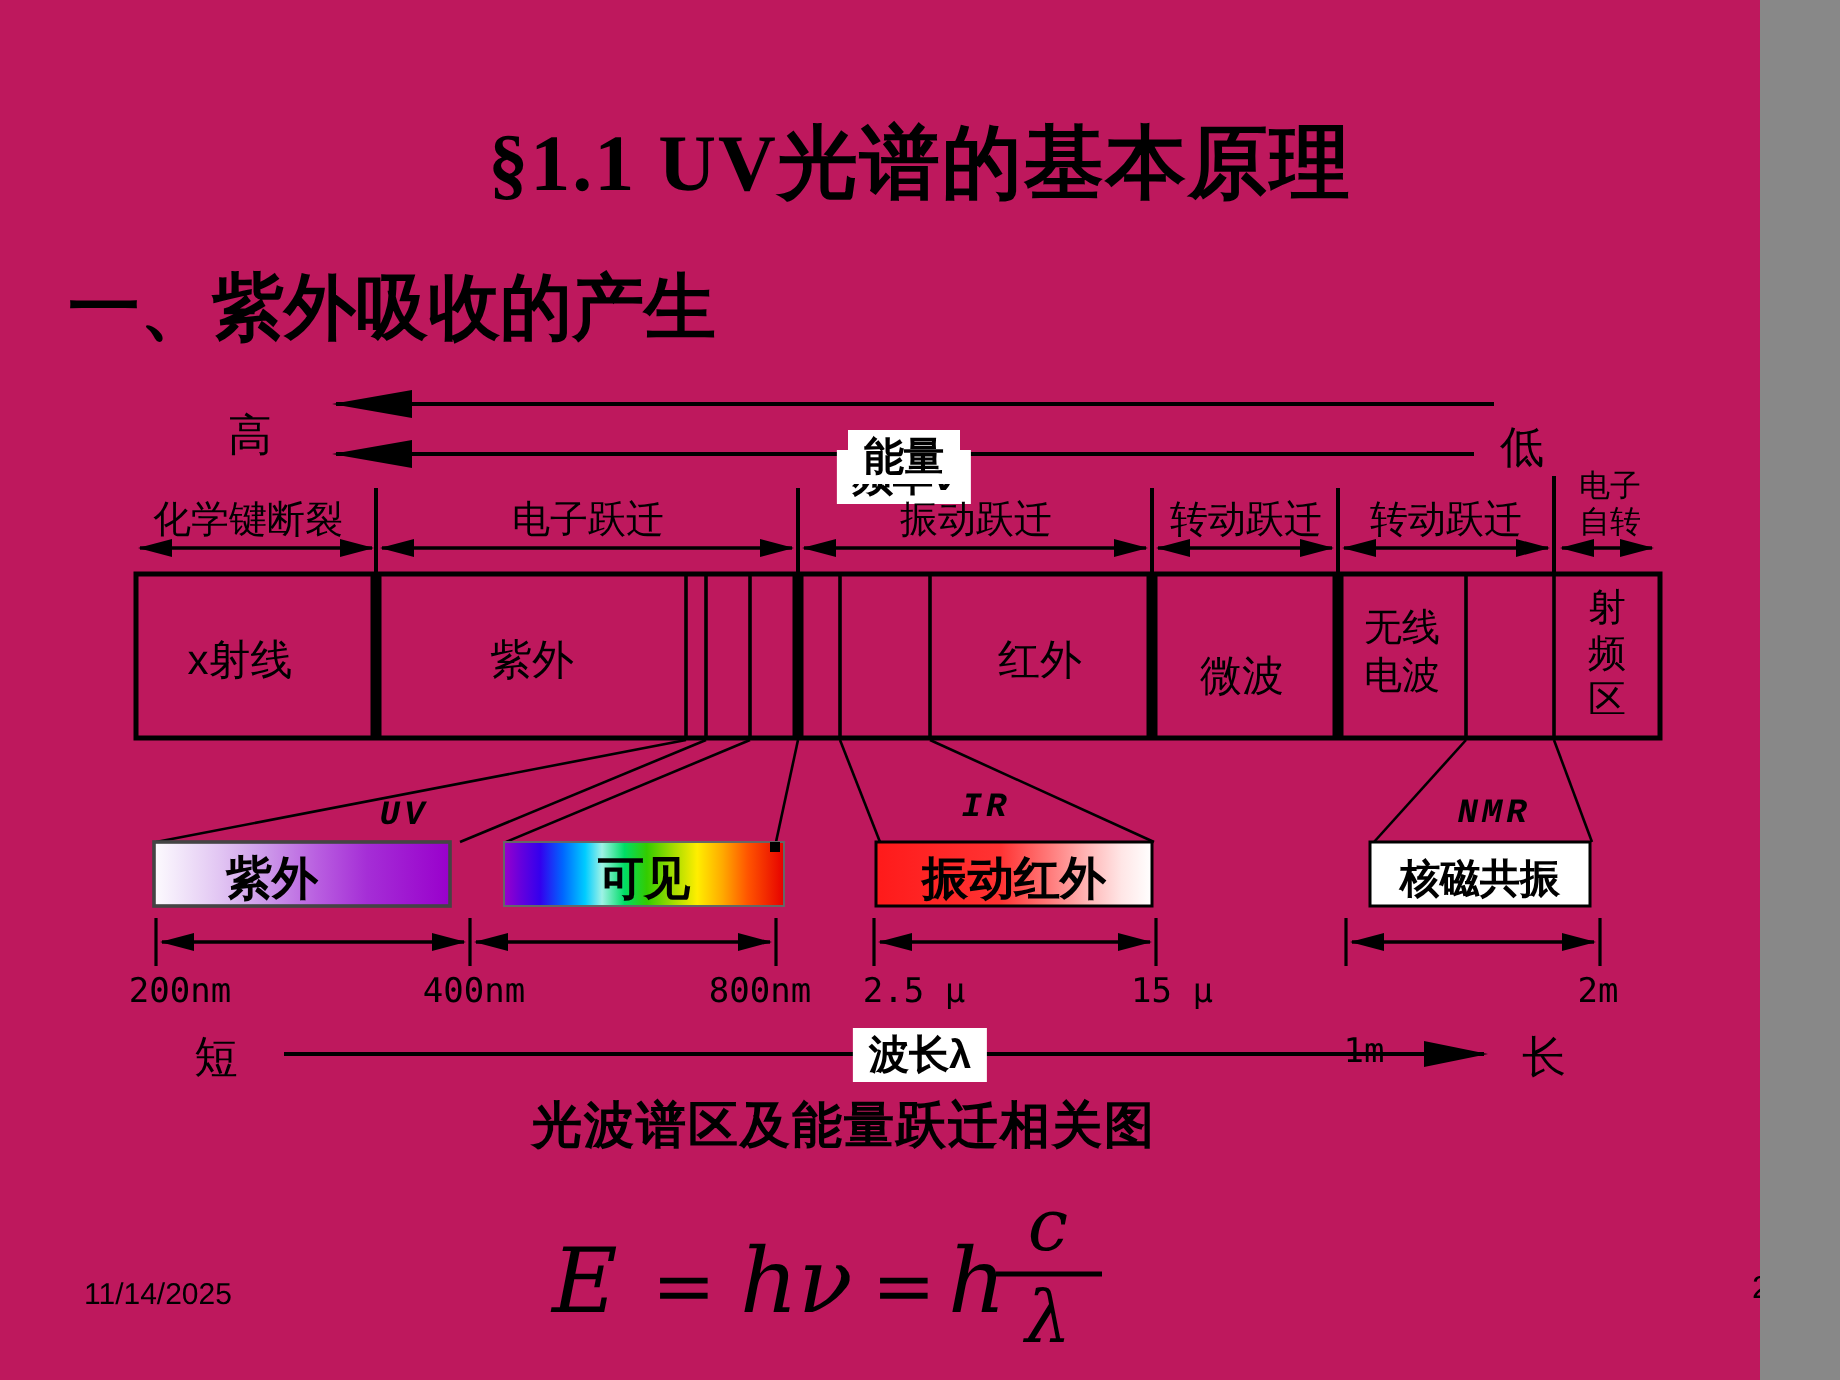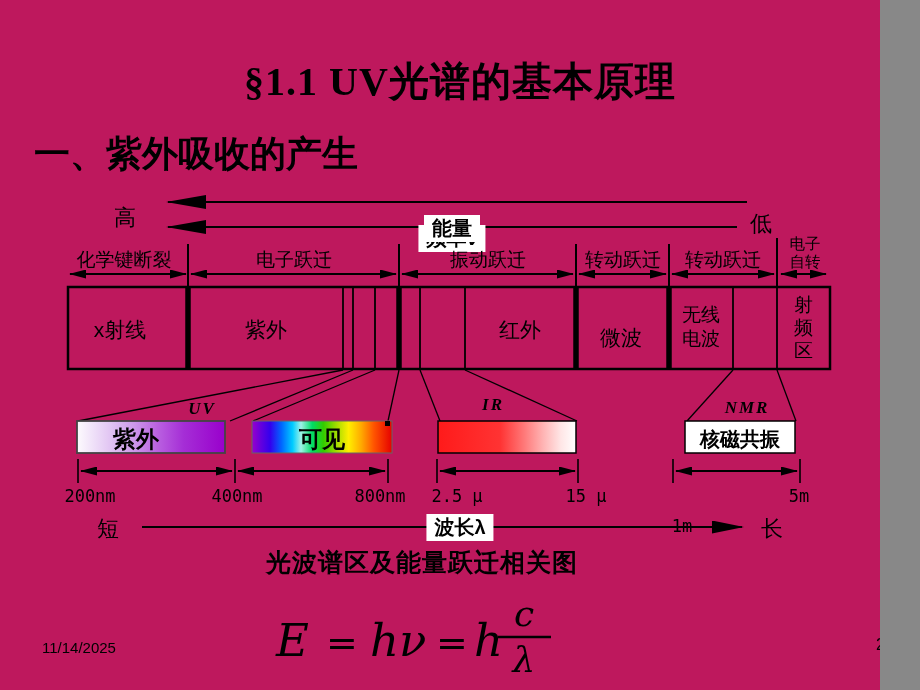--- a/index.html
+++ b/index.html
@@ -22,21 +22,21 @@
     font-weight:bold; font-size:36px;
   }
   .dlab{font-size:19px;}
   .dlab-sm{font-size:15.5px; line-height:1.15; white-space:normal; text-align:center;}
   .axlab{font-size:22px;}
   .gaplab{background:#fff; padding:0 8px; font-size:20px; font-weight:600;}
   .bandlab{font-size:21px;}
   .bandlab-2line{font-size:19px; line-height:1.25; white-space:normal; text-align:center;}
   .bandlab-vert{font-size:19px; line-height:1.2; white-space:normal; text-align:center;}
   .zoomtag{
-    font-family:Liberation Serif, serif;
+    font-family:Liberation Mono, monospace;
     font-style:italic; font-weight:bold; font-size:17px; letter-spacing:2px;
   }
   .barlab{font-size:23px; font-weight:600;}
   .scalelab{font-family:"DejaVu Sans Mono","Liberation Mono",monospace; font-size:17px;}
   .caption{font-size:25px; font-weight:bold; letter-spacing:1px;}
   .formula{font-family:"DejaVu Serif","Liberation Serif",serif; font-style:italic;}
   .f-big{font-size:45px;}
   .f-eq{font-size:38px; font-style:normal;}
   .f-frac{font-size:36px;}
   .footer{font-size:15px;}
@@ -198,29 +198,30 @@
   <div class="abs txt ctr bandlab" style="left:621px; top:324px;">微波</div>
   <div class="abs txt bandlab-2line" style="left:678px; top:303px; width:46px;">无线电波</div>
   <div class="abs txt bandlab-vert" style="left:793px; top:294px; width:21px;">射频区</div>
 
   <div class="abs txt ctr zoomtag" style="left:202px; top:399px;">UV</div>
   <div class="abs txt ctr zoomtag" style="left:493px; top:395px;">IR</div>
   <div class="abs txt ctr zoomtag" style="left:747px; top:398px;">NMR</div>
 
   <div class="abs txt ctr barlab" style="left:136px; top:424px;">紫外</div>
   <div class="abs txt ctr barlab" style="left:322px; top:424px;">可见</div>
+  <div class="abs txt ctr barlab" style="left:507px; top:424px;">振动红外</div>
   <div class="abs txt ctr barlab" style="left:740px; top:426px; font-size:20px;">核磁共振</div>
 
   <div class="abs txt ctr scalelab" style="left:90px;  top:486px;">200nm</div>
   <div class="abs txt ctr scalelab" style="left:237px; top:486px;">400nm</div>
   <div class="abs txt ctr scalelab" style="left:380px; top:486px;">800nm</div>
   <div class="abs txt ctr scalelab" style="left:457px; top:486px;">2.5 μ</div>
   <div class="abs txt ctr scalelab" style="left:586px; top:486px;">15 μ</div>
   <div class="abs txt ctr scalelab" style="left:682px; top:516px;text-align:center;">1m</div>
-  <div class="abs txt ctr scalelab" style="left:799px; top:486px;">5m</div>
+  <div class="abs txt ctr scalelab" style="left:799px; top:486px;">2m</div>
 
   <div class="abs txt ctr axlab" style="left:108px; top:514px;">短</div>
   <div class="abs txt ctr gaplab" style="left:460px; top:514px;">波长λ</div>
   <div class="abs txt ctr axlab" style="left:772px; top:514px;">长</div>
 
   <div class="abs txt ctr caption" style="left:422px; top:546px;">光波谱区及能量跃迁相关图</div>
 
   <div class="abs txt formula f-big" style="left:276px; top:614px;">E</div>
   <div class="abs txt formula f-eq" style="left:326px; top:621px;">=</div>
   <div class="abs txt formula f-big" style="left:370px; top:614px;">hν</div>

